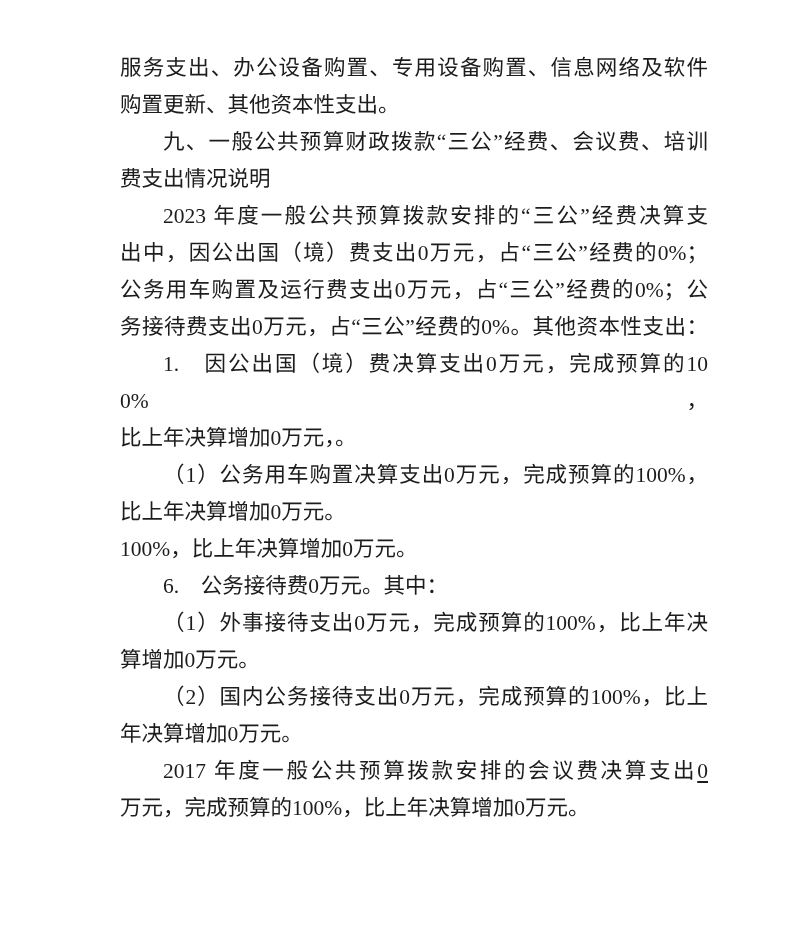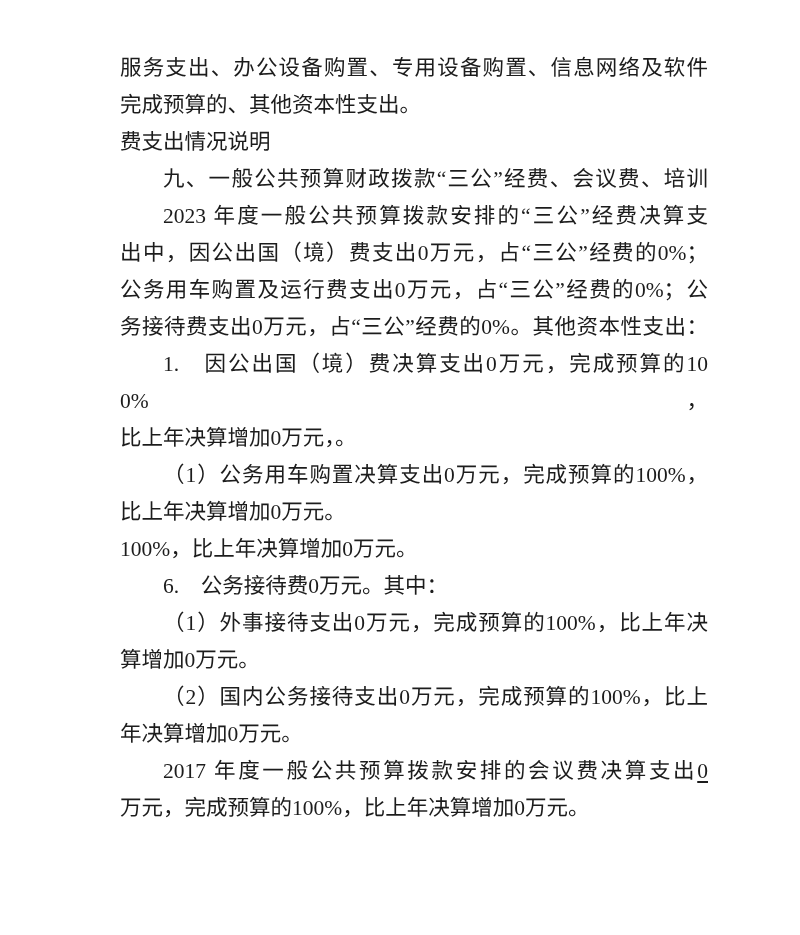--- a/index.html
+++ b/index.html
@@ -40,23 +40,23 @@
     text-decoration: underline;
     text-underline-offset: 3px;
   }
 </style>
 </head>
 <body style="background: rgb(255, 255, 255);">
 
 <main class="page" style="color: rgb(28, 28, 28);">
   <div>
       <div class="line fill">服务支出、办公设备购置、专用设备购置、信息网络及软件</div>
-      <div class="line">完成预算的、其他资本性支出。</div>
+      <div class="line">购置更新、其他资本性支出。</div>
+      <div class="line indent fill">九、一般公共预算财政拨款“三公”经费、会议费、培训</div>
       <div class="line">费支出情况说明</div>
-      <div class="line indent fill">九、一般公共预算财政拨款“三公”经费、会议费、培训</div>
       <div class="line indent fill">2023 年度一般公共预算拨款安排的“三公”经费决算支</div>
       <div class="line fill">出中，因公出国（境）费支出0万元，占“三公”经费的0%；</div>
       <div class="line fill">公务用车购置及运行费支出0万元，占“三公”经费的0%；公</div>
       <div class="line fill">务接待费支出0万元，占“三公”经费的0%。其他资本性支出：</div>
       <div class="line indent fill">1.　因公出国（境）费决算支出0万元，完成预算的100%，</div>
       <div class="line">比上年决算增加0万元，。</div>
       <div class="line indent fill">（1）公务用车购置决算支出0万元，完成预算的100%，</div>
       <div class="line">比上年决算增加0万元。</div>
       <div class="line">100%，比上年决算增加0万元。</div>
       <div class="line indent">6.　公务接待费0万元。其中：</div>

